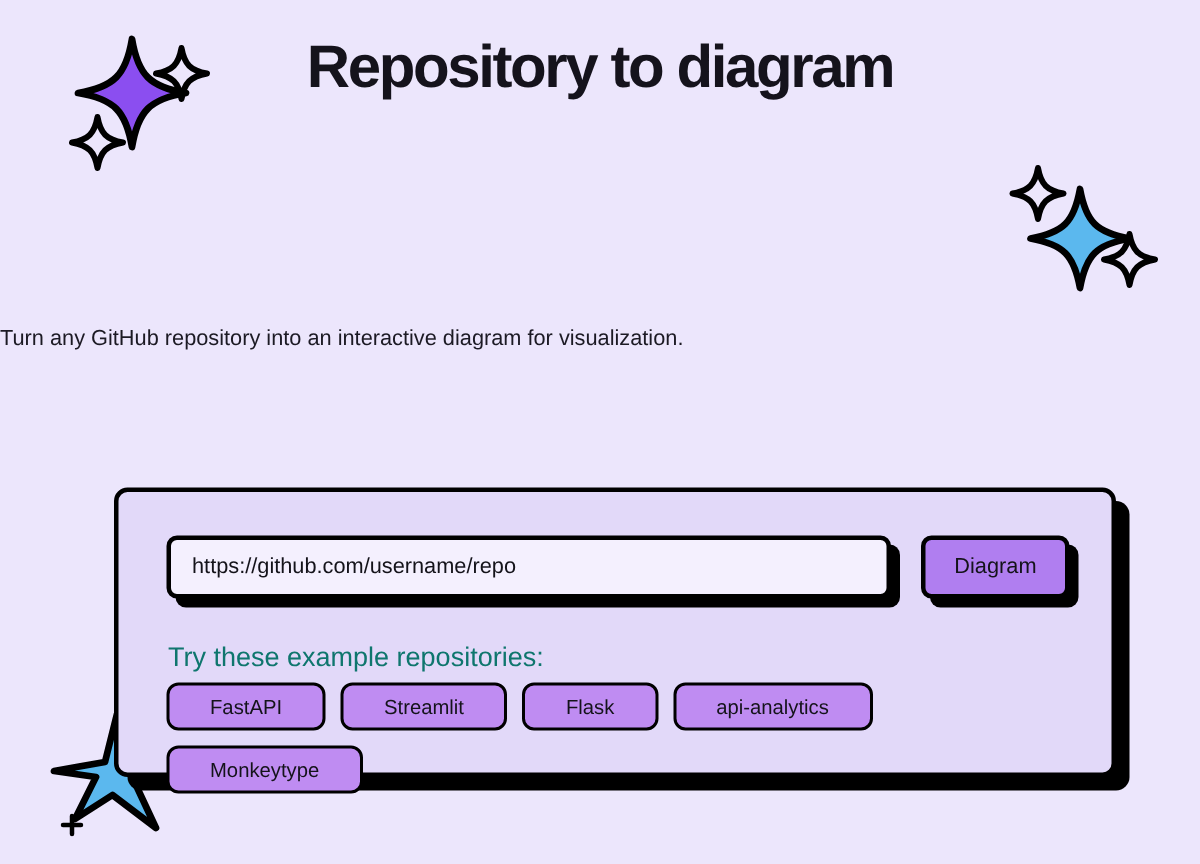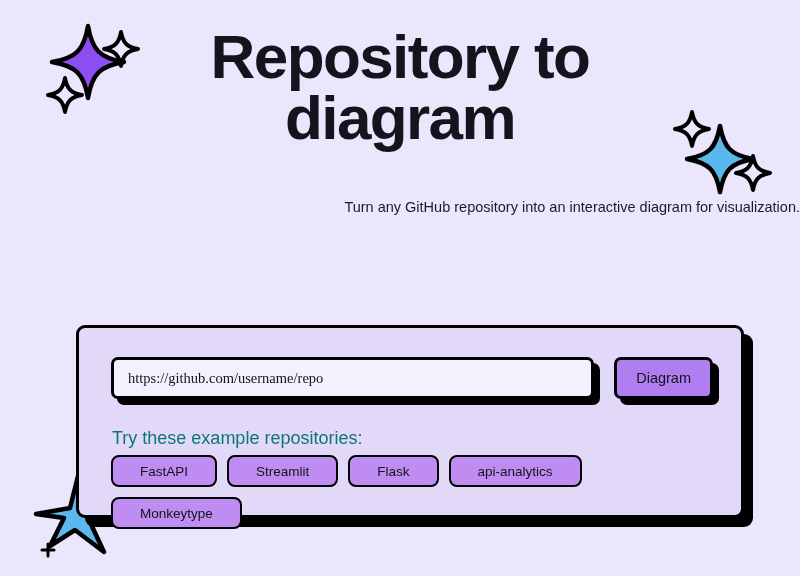--- a/index.html
+++ b/index.html
@@ -27,33 +27,33 @@
   #sparkle-bottom-left { left: 30px; top: 466px; width: 104px; height: 100px; }
 
   
   .hero {
     position: absolute;
     left: 0; right: 0;
     top: 26px;
     text-align: center;
   }
   .hero-title {
-    font-size: 62px;
+    font-size: 40px;
     line-height: 0.99;
     font-weight: 800;
     letter-spacing: -1.6px;
     color: #15131c;
     padding: 0 110px;
   }
 
   .subtitle-block {
     position: absolute;
     left: 0; right: 0;
-    top: 196px;
-    text-align: right;
+    top: 215px;
+    text-align: left;
   }
   .subtitle-line {
     font-size: 14.5px;
     line-height: 1.62;
     color: #1c1a24;
   }
   .subtitle-line.spaced { margin-top: 15px; }
 
   
   .card {
@@ -78,21 +78,21 @@
     gap: 20px;
   }
 
   .url-input {
     flex: 1 1 auto;
     height: 42px;
     background: #f4f0fe;
     border: 3px solid #000;
     border-radius: 7px;
     box-shadow: 6px 6px 0 0 #000;
-    font-family: Liberation Serif, serif;
+    font-family: Liberation Sans, sans-serif;
     font-size: 14.5px;
     color: #14131a;
     padding: 16px 14px;
     outline: none;
   }
   .url-input::placeholder { color: #14131a; opacity: 1; }
 
   .diagram-button {
     flex: 0 0 auto;
     height: 42px;

